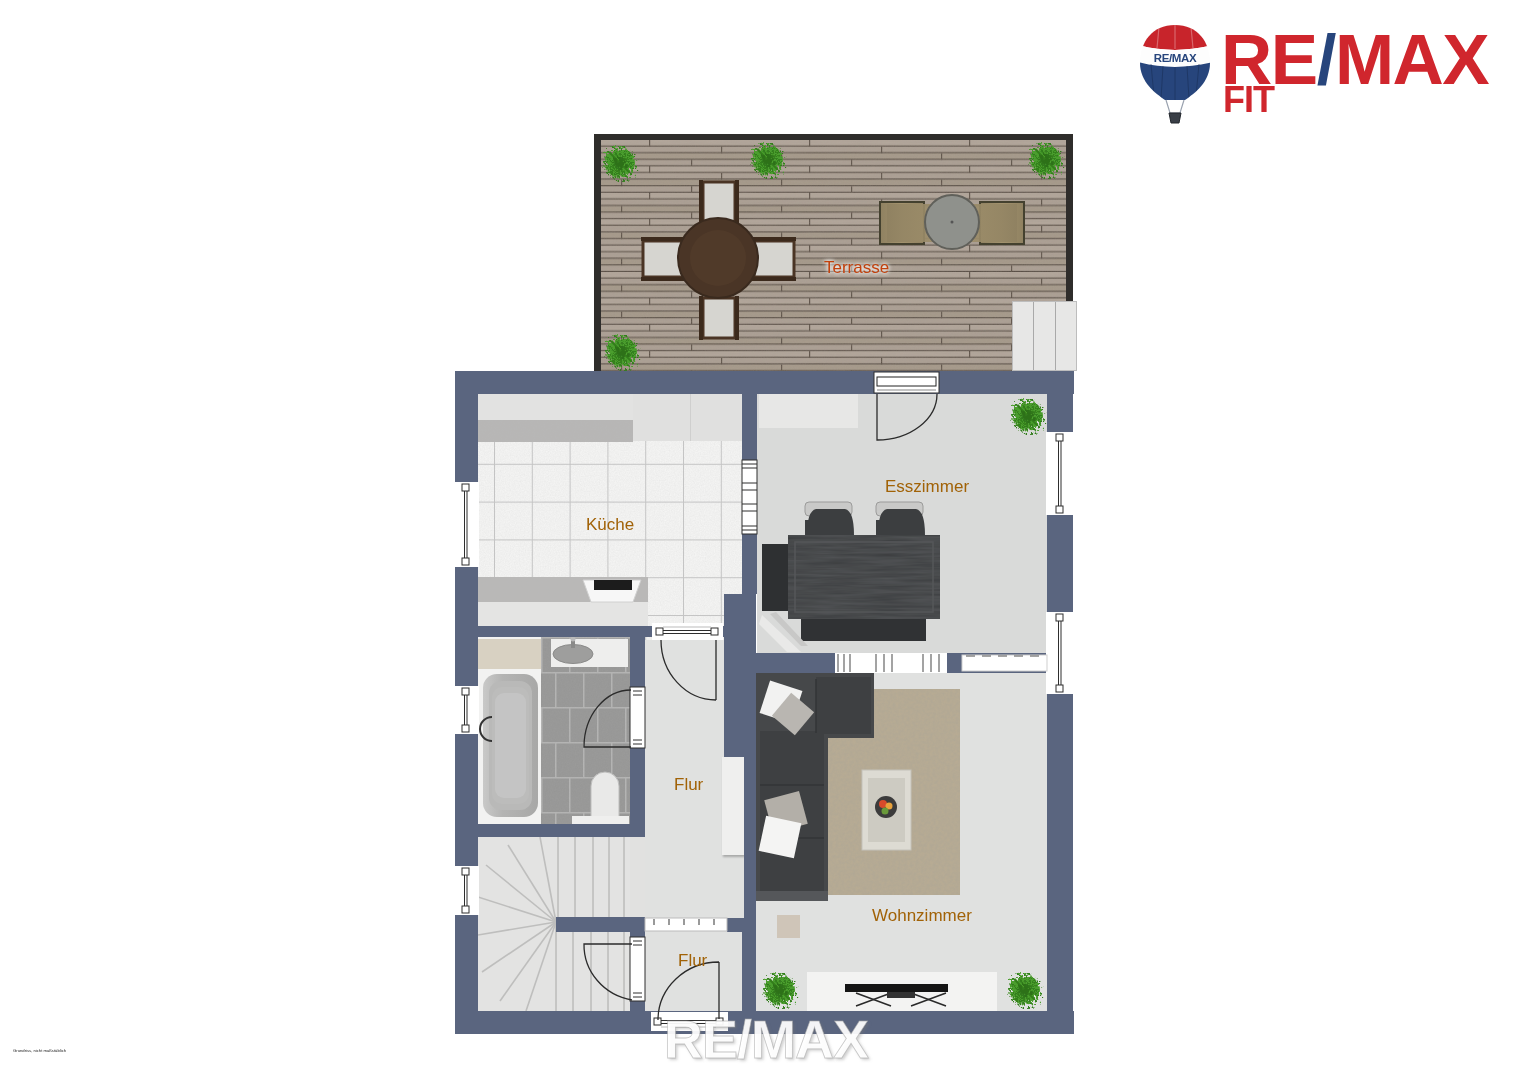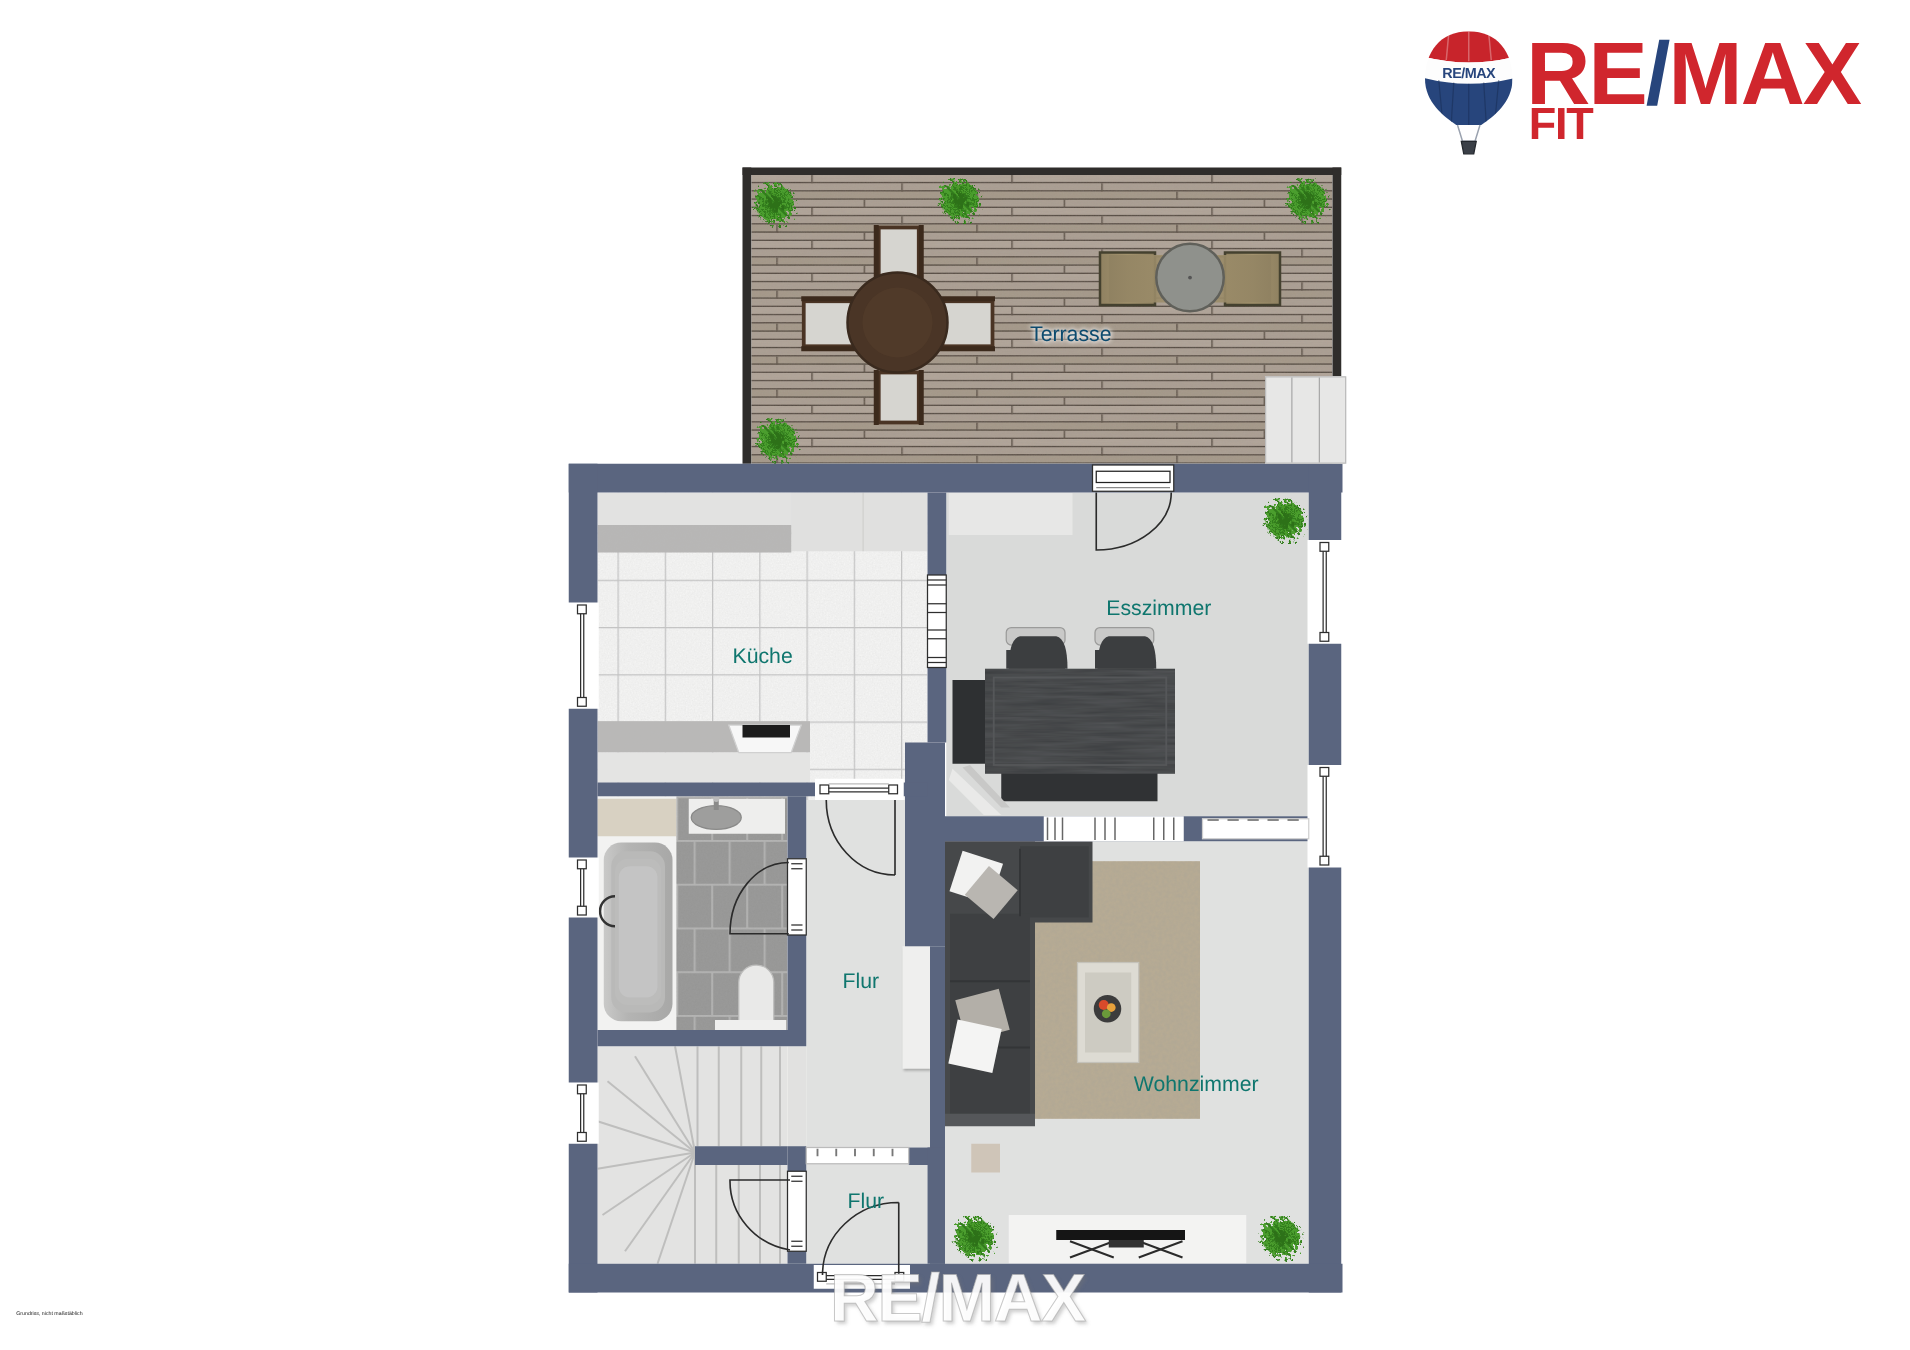--- a/index.html
+++ b/index.html
@@ -3,21 +3,21 @@
 <meta charset="utf-8">
 <style>
   html,body{margin:0;padding:0;}
   body{width:1528px;height:1080px;background:#fff;overflow:hidden;
        font-family:"Liberation Sans", sans-serif;position:relative;}
   .abs{position:absolute;}
   .wall{position:absolute;background:#5a657f;z-index:30;}
   .floor{position:absolute;z-index:1;}
   .furn{position:absolute;z-index:10;}
   .open{position:absolute;z-index:40;}
-  .lbl{position:absolute;z-index:50;font-size:17px;color:#0f766e;white-space:nowrap;}
+  .lbl{position:absolute;z-index:50;font-size:17px;color:#a16207;white-space:nowrap;}
   svg{display:block;}
 </style>
 </head>
 <body>
 
 <div class="floor" id="terrace" style="left:601px;top:140px;width:465px;height:231px;">
 <svg width="465" height="231">
  <defs>
   <pattern id="planks" width="160" height="26.4" patternUnits="userSpaceOnUse">
     <rect width="160" height="26.4" fill="#aca094"></rect>
@@ -511,21 +511,21 @@
  </g>
  <text x="47" y="50" text-anchor="middle" font-family="Liberation Sans, sans-serif" font-weight="bold" font-size="11.5" letter-spacing="-0.4" fill="#27457c">RE/MAX</text>
  <path d="M38 88 L42 101 L52 101 L56 88" fill="none" stroke="#9aa2af" stroke-width="1.2"></path>
  <path d="M41 101 L43 111 L51 111 L53 101 Z" fill="#3a3f47" stroke="#23272d" stroke-width="1"></path>
 
  <text x="93" y="71.5" font-family="Liberation Sans, sans-serif" font-weight="bold" font-size="71" letter-spacing="-1.5" fill="#d0262d">RE<tspan fill="#27457c">/</tspan>MAX</text>
  <text x="95" y="99.5" font-family="Liberation Sans, sans-serif" font-weight="bold" font-size="36" letter-spacing="-1" fill="#d0262d">FIT</text>
 </svg>
 </div>
 
-<div class="lbl" style="left:824px;top:258px;color:#0c4a6e;text-shadow:0 0 4px #fff,0 0 4px #fff;">Terrasse</div>
+<div class="lbl" style="left:824px;top:258px;color:#c2410c;text-shadow:0 0 4px #fff,0 0 4px #fff;">Terrasse</div>
 <div class="lbl" style="left:586px;top:515px;">Küche</div>
 <div class="lbl" style="left:885px;top:477px;">Esszimmer</div>
 <div class="lbl" style="left:674px;top:775px;">Flur</div>
 <div class="lbl" style="left:678px;top:951px;">Flur</div>
-<div class="lbl" style="left:872px;top:858px;margin-left:35px;">Wohnzimmer</div>
+<div class="lbl" style="left:872px;top:906px;">Wohnzimmer</div>
 
 <div class="abs" style="left:664px;top:1008px;z-index:60;font-weight:bold;font-size:54px;letter-spacing:-1px;color:rgba(255,255,255,0.93);-webkit-text-stroke:0.8px rgba(165,165,165,0.6);text-shadow:2px 2px 3px rgba(120,120,120,0.35);">RE/MAX</div>
 <div class="abs" style="left:13px;top:1048px;z-index:60;font-size:4.2px;color:#222;">Grundriss, nicht maßstäblich</div>
 
 </body></html>

